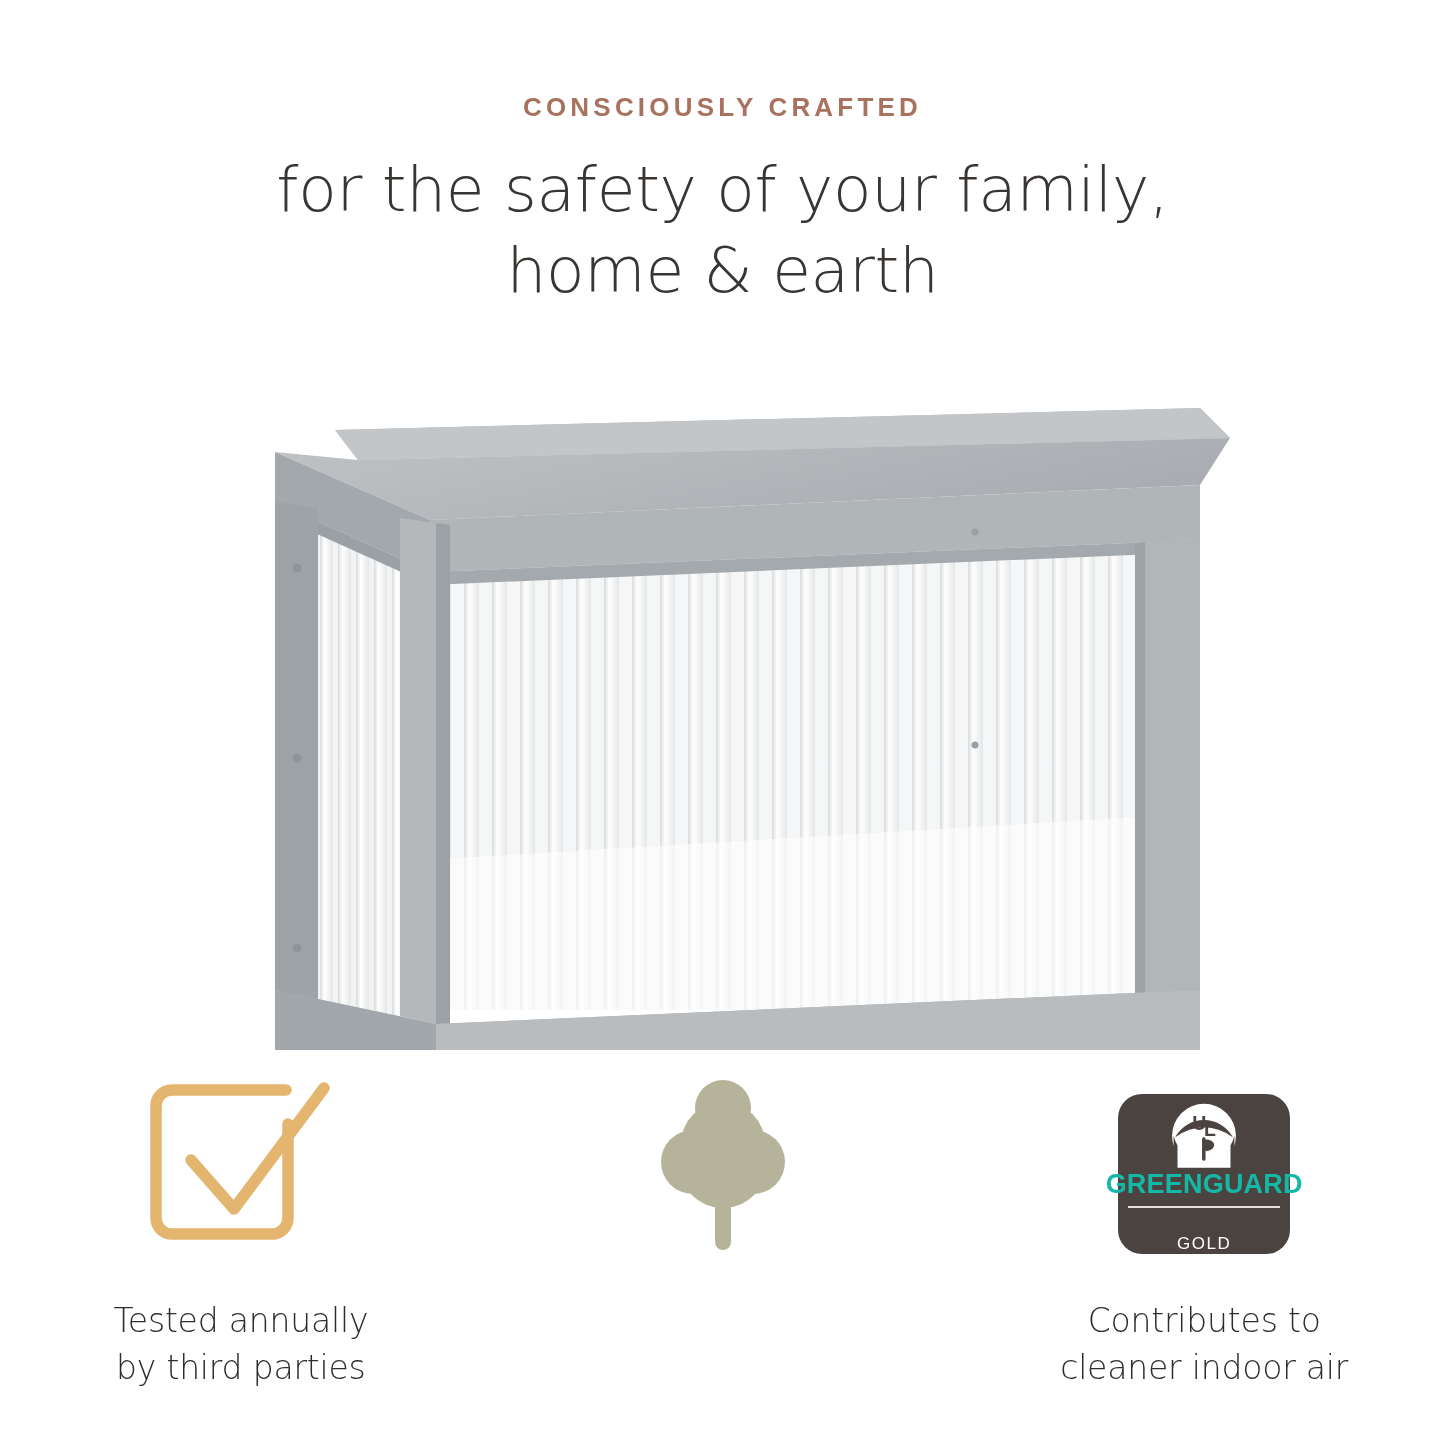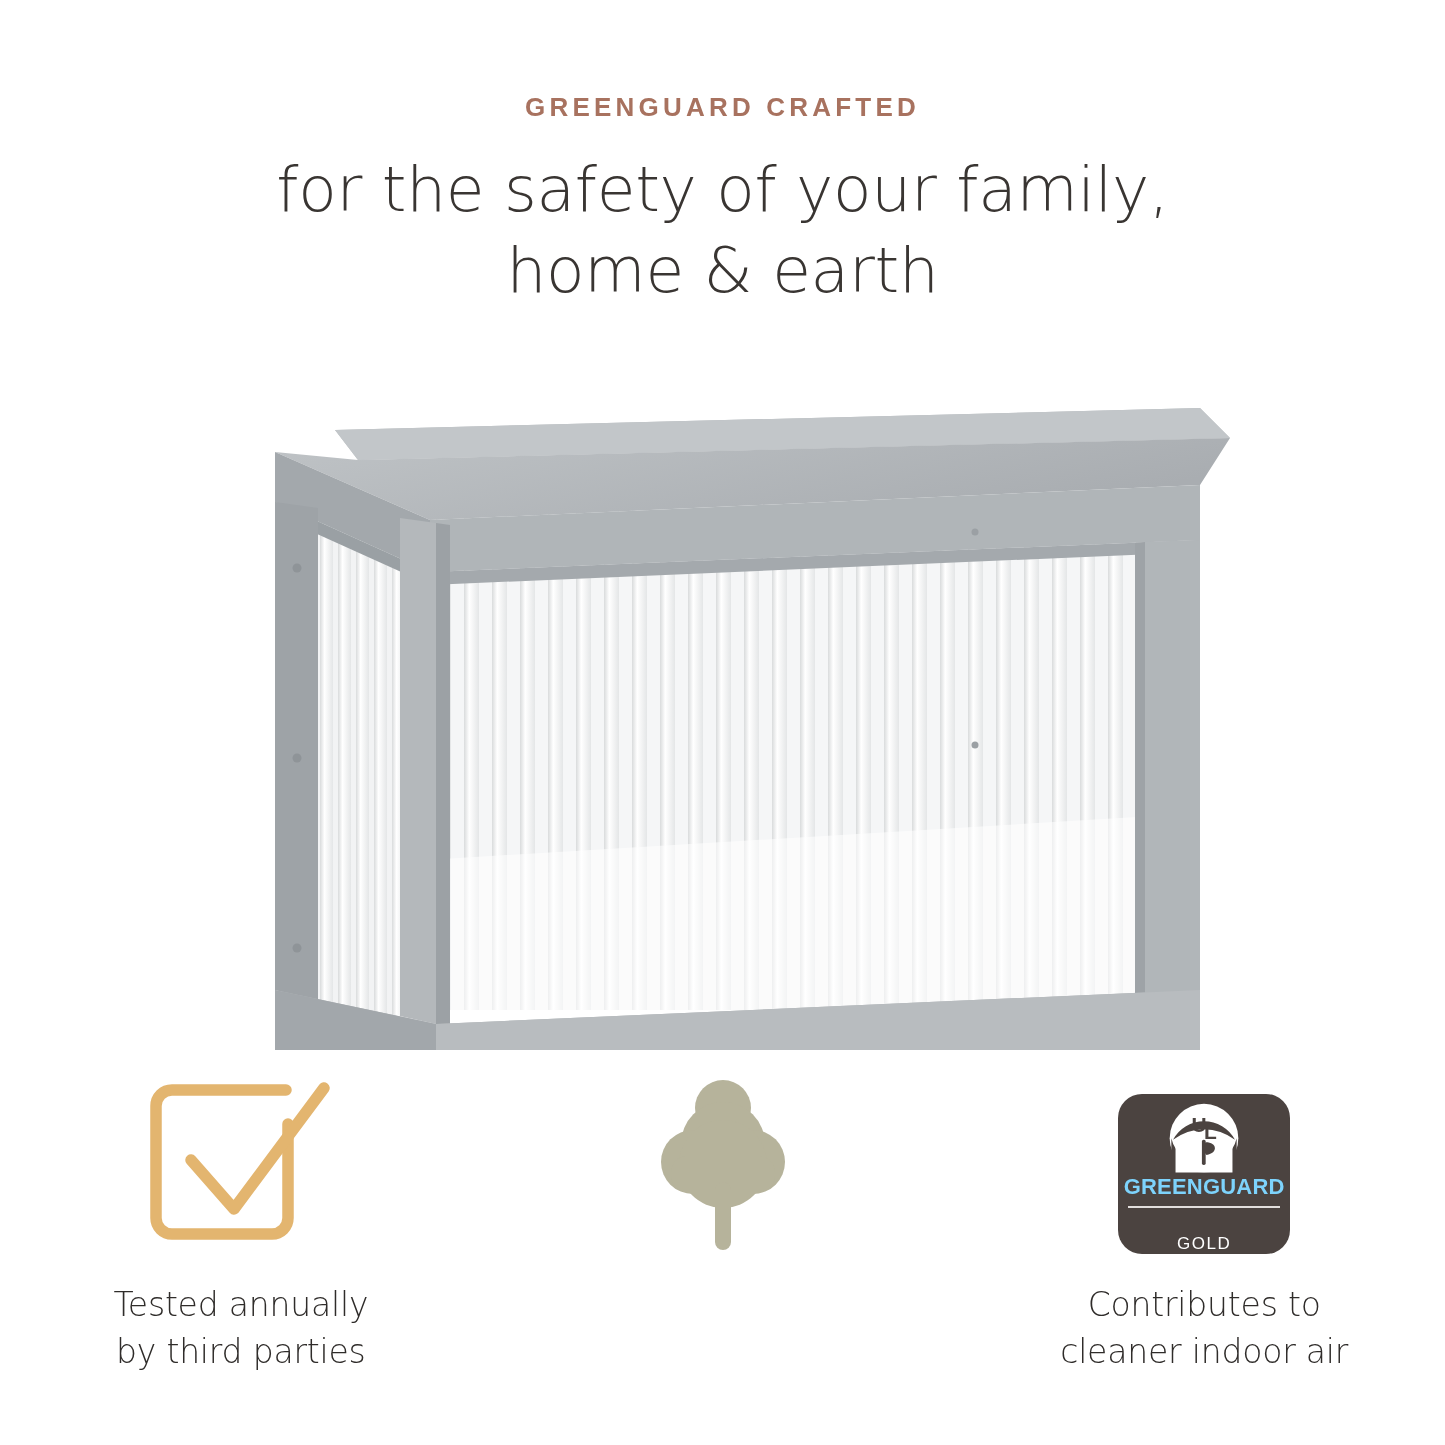--- a/index.html
+++ b/index.html
@@ -45,58 +45,58 @@
   }
   .feature{
     flex:1 1 0;
     display:flex;flex-direction:column;align-items:center;
   }
   .ficon{
     height:176px;width:200px;
     display:flex;align-items:flex-end;justify-content:center;
   }
   .fcap{
-    margin-top:28px;
+    margin-top:44px;
     text-align:center;
     font-size:33px;
     line-height:1.42;
     color:#2f2c2a;
     font-family:"DejaVu Sans", sans-serif;
     font-weight:300;
     letter-spacing:-0.2px;
     white-space:pre-line;
   }
 
   
   .gg{
     width:172px;height:160px;border-radius:24px;
     background:#4b4340;
     position:relative;
     display:flex;flex-direction:column;align-items:center;
   }
   .gg-ul{margin-top:9px;}
   .gg-word{
-    color:#7dd3fc;font-weight:bold;font-size:22px;
+    color:#14b8a6;font-weight:bold;font-size:27px;
     letter-spacing:0.2px;margin-top:1px;
     font-family:"Liberation Sans", sans-serif;
   }
   .gg-rule{
     width:152px;height:2px;background:#efece9;margin-top:6px;opacity:.92;
   }
   .gg-gold{
     color:#ffffff;font-size:17px;letter-spacing:1.6px;margin-top:26px;
     font-family:"Liberation Sans", sans-serif;
   }
 </style>
 </head>
 <body>
 
 <div class="stage">
 
-  <div class="eyebrow">GREENGUARD CRAFTED</div>
+  <div class="eyebrow">CONSCIOUSLY CRAFTED</div>
 
   <div class="headline">
     <span class="ln">for the safety of your family,</span>
     <span class="ln">home &amp; earth</span>
   </div>
 
   <div class="crib-wrap">
     <svg class="crib-svg" viewBox="0 0 1000 660">
       <defs>
         <linearGradient id="slatG" x1="0" y1="0" x2="1" y2="0">

